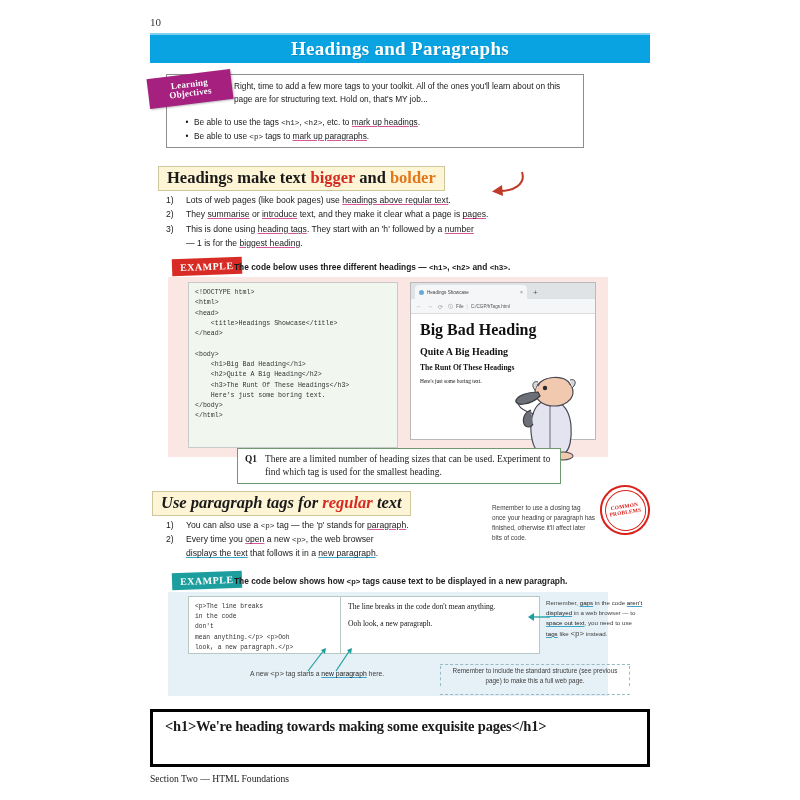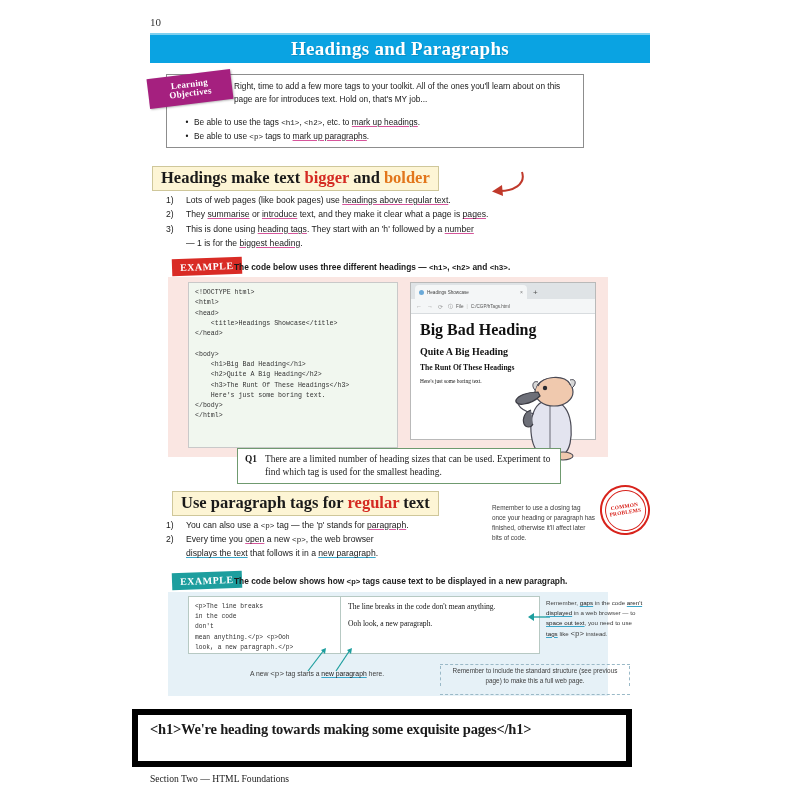--- a/index.html
+++ b/index.html
@@ -214,22 +214,22 @@
   }
   .dash-top, .dash-bot {
     position:absolute; left:440px; width:190px; height:1px;
     border-top:1px dashed #9ab9c7;
   }
   .dash-top { top:664px; }
   .dash-bot { top:694px; }
 
   
   .summary {
-    position:absolute; left:132px; top:709px; width:500px; height:58px;
-    border:6px solid #000000; background:#fff;
+    position:absolute; left:150px; top:709px; width:500px; height:58px;
+    border:3px solid #000000; background:#fff;
     padding:6px 10px 0 12px;
     font-family:"Liberation Serif", serif;
   }
   .summary h2 {
     margin:0 0 3px 0; font-size:14.5px; font-weight:bold; letter-spacing:-.2px;
   }
   .summary p { margin:0; font-size:9.6px; line-height:1.36; }
   .footer {
     position:absolute; left:150px; top:773px;
     font-family:"Liberation Serif", serif; font-size:9.6px; color:#1a1a1a;
@@ -247,37 +247,37 @@
 
   <div class="banner">
     <div class="banner-title">Headings and Paragraphs</div>
   </div>
 
   <div class="lo-box"></div>
   <div class="lo-badge">
     <span>Learning</span>
     <span>Objectives</span>
   </div>
-  <div class="lo-intro">Right, time to add a few more tags to your toolkit.  All of the ones you'll learn about on this page are for introduces text.  Hold on, that's MY job...</div>
+  <div class="lo-intro">Right, time to add a few more tags to your toolkit.  All of the ones you'll learn about on this page are for structuring text.  Hold on, that's MY job...</div>
   <div class="lo-list">
     <div class="row">
       <div class="bullet">•</div>
       <div>
         <span>Be able to use the tags </span><code>&lt;h1&gt;</code><span>, </span><code>&lt;h2&gt;</code><span>, etc. to </span><span class="u-pink">mark up headings</span><span>.</span>
       </div>
     </div>
     <div class="row">
       <div class="bullet">•</div>
       <div>
         <span>Be able to use </span><code>&lt;p&gt;</code><span> tags to </span><span class="u-pink">mark up paragraphs</span><span>.</span>
       </div>
     </div>
   </div>
 
-  <div class="sec-head" style="left:152px; top:166px;">
+  <div class="sec-head" style="left:158px; top:166px;">
     <span>Headings make text </span><span class="red">bigger</span><span> and </span><span class="orange">bolder</span>
   </div>
   <svg class="arrow" style="left:470px; top:170px;" width="56" height="26">
     <path d="M52,2 C56,14 44,22 26,21" stroke="#c0392b" stroke-width="2" fill="none"></path>
     <path d="M32,15 L22,21.5 L33,26 Z" fill="#c0392b"></path>
   </svg>
 
   <div class="num-list" style="left:166px; top:194px; width:420px;">
     <div class="row">
       <div class="num">1)</div>
@@ -363,21 +363,21 @@
   </svg>
 
   <div class="q1">
     <div class="lbl">Q1</div>
     <div>
       <span>There are a limited number of heading sizes that can be used.</span>
       <span>Experiment to find which tag is used for the smallest heading.</span>
     </div>
   </div>
 
-  <div class="sec-head" style="left:172px; top:491px;">
+  <div class="sec-head" style="left:152px; top:491px;font-style:italic;">
     <span>Use paragraph tags for </span><span class="red">regular</span><span> text</span>
   </div>
 
   <div class="num-list" style="left:166px; top:519px; width:330px;">
     <div class="row">
       <div class="num">1)</div>
       <div>You can also use a <code>&lt;p&gt;</code> tag — the 'p' stands for <span class="u-pink">paragraph</span>.</div>
     </div>
     <div class="row">
       <div class="num">2)</div>

